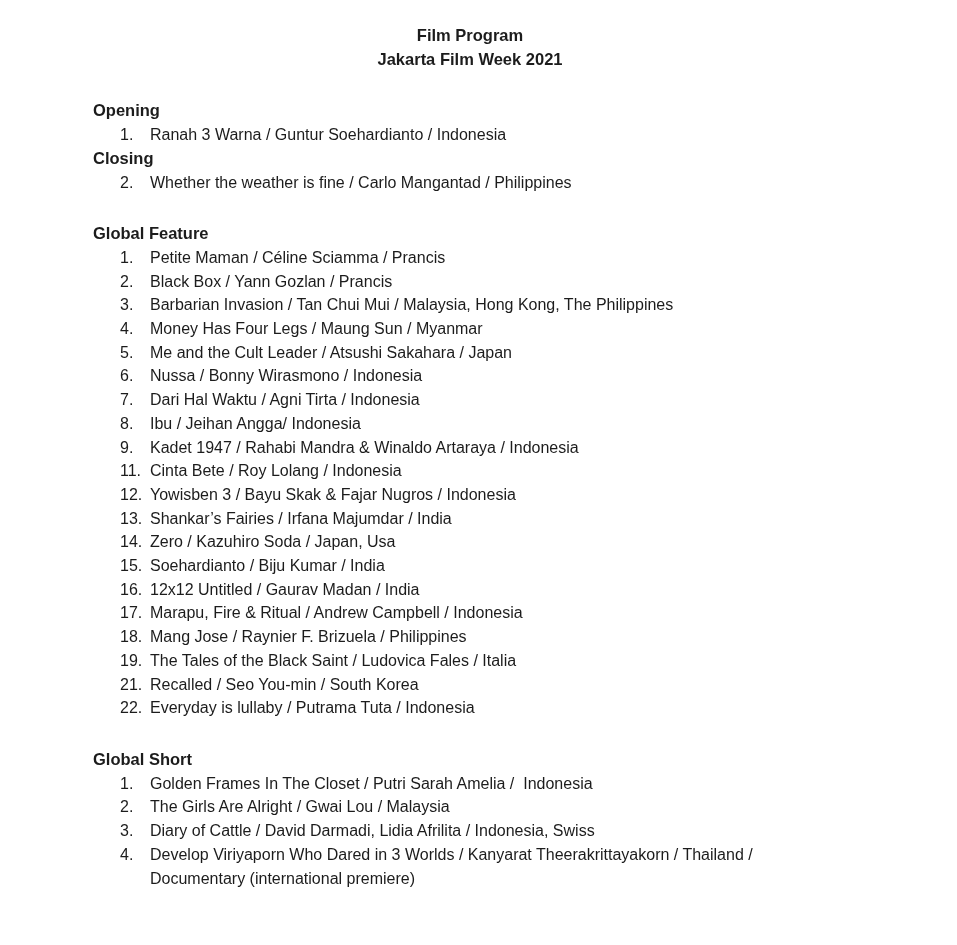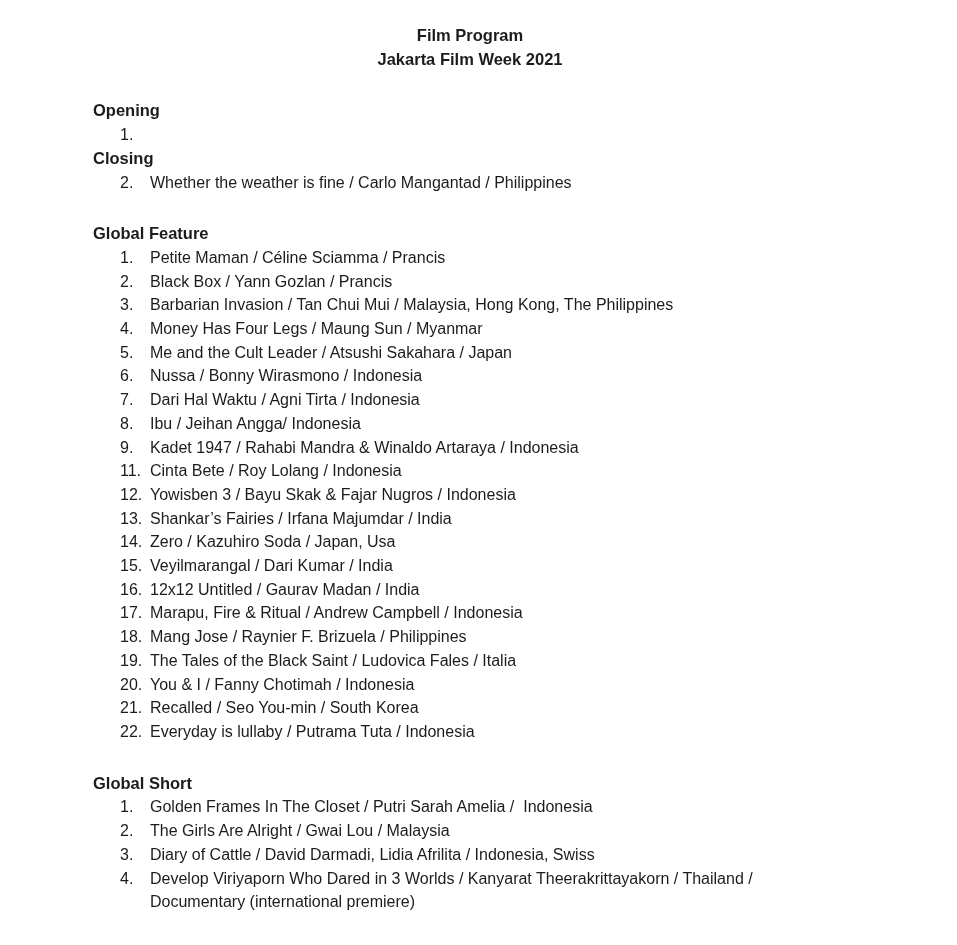--- a/index.html
+++ b/index.html
@@ -64,20 +64,21 @@
 <div class="page">
   <div class="titleblock">
     <div>Film Program</div>
     <div>Jakarta Film Week 2021</div>
   </div>
   <div class="content" id="sections">
       <div class="section gap">
         <div class="heading">Opening</div>
         <div class="item">
           <span class="num">1.</span>
+          <span class="text">Ranah 3 Warna / Guntur Soehardianto / Indonesia</span>
         </div>
       </div>
       <div class="section">
         <div class="heading">Closing</div>
         <div class="item">
           <span class="num">2.</span>
           <span class="text">Whether the weather is fine / Carlo Mangantad / Philippines</span>
         </div>
       </div>
       <div class="section gap">
@@ -129,41 +130,37 @@
         <div class="item">
           <span class="num">13.</span>
           <span class="text">Shankar’s Fairies / Irfana Majumdar / India</span>
         </div>
         <div class="item">
           <span class="num">14.</span>
           <span class="text">Zero / Kazuhiro Soda / Japan, Usa</span>
         </div>
         <div class="item">
           <span class="num">15.</span>
-          <span class="text">Veyilmarangal / Dari Kumar / India</span>
+          <span class="text">Soehardianto / Biju Kumar / India</span>
         </div>
         <div class="item">
           <span class="num">16.</span>
           <span class="text">12x12 Untitled / Gaurav Madan / India</span>
         </div>
         <div class="item">
           <span class="num">17.</span>
           <span class="text">Marapu, Fire &amp; Ritual / Andrew Campbell / Indonesia</span>
         </div>
         <div class="item">
           <span class="num">18.</span>
           <span class="text">Mang Jose / Raynier F. Brizuela / Philippines</span>
         </div>
         <div class="item">
           <span class="num">19.</span>
           <span class="text">The Tales of the Black Saint / Ludovica Fales / Italia</span>
-        </div>
-        <div class="item">
-          <span class="num">20.</span>
-          <span class="text">You &amp; I / Fanny Chotimah / Indonesia</span>
         </div>
         <div class="item">
           <span class="num">21.</span>
           <span class="text">Recalled / Seo You-min / South Korea</span>
         </div>
         <div class="item">
           <span class="num">22.</span>
           <span class="text">Everyday is lullaby / Putrama Tuta / Indonesia</span>
         </div>
       </div>

